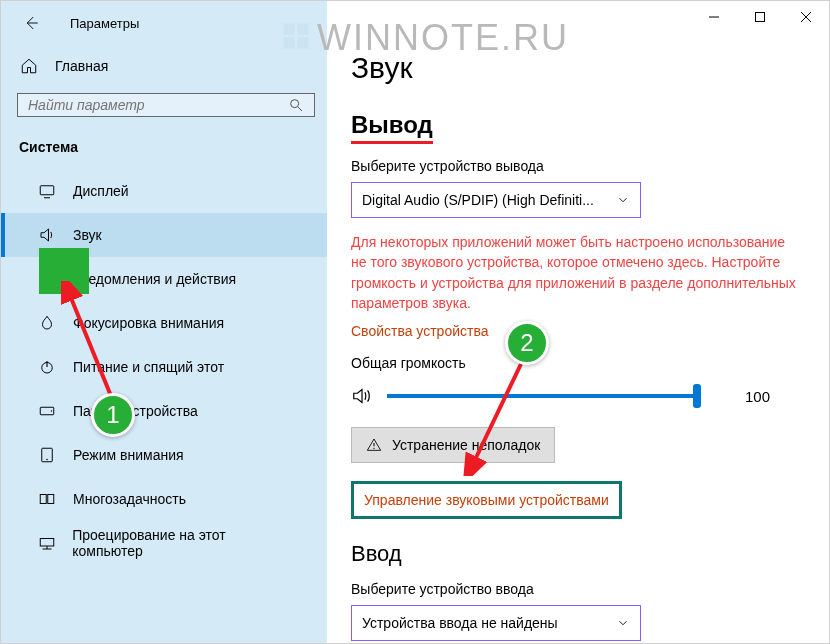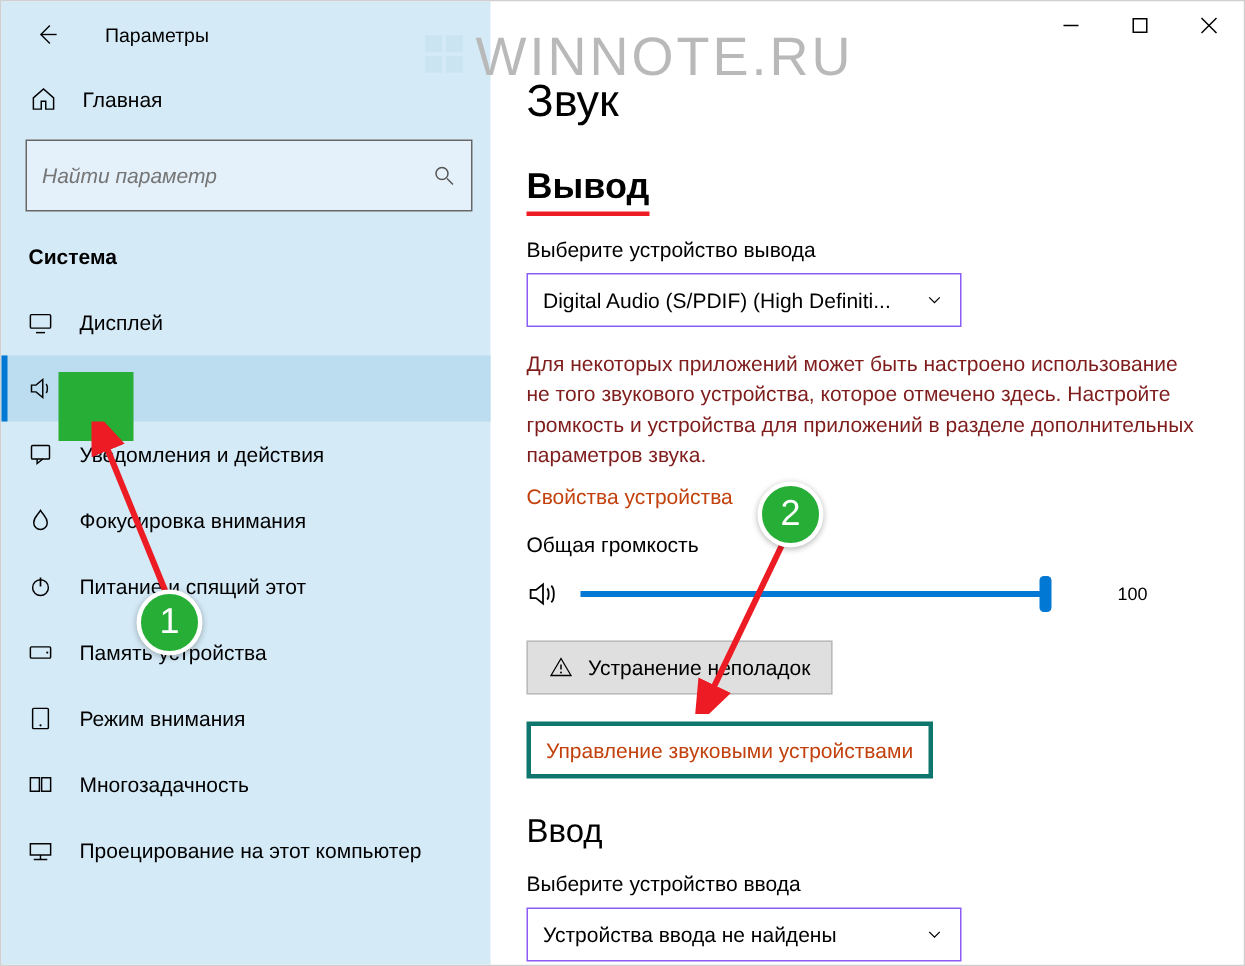--- a/index.html
+++ b/index.html
@@ -5,40 +5,40 @@
   * { box-sizing: border-box; margin: 0; padding: 0; }
   body { font-family: "Segoe UI", Tahoma, sans-serif; font-size: 14px; color: #000; background: #fff; width: 830px; height: 644px; overflow: hidden; position: relative; }
   .window { width: 830px; height: 644px; display: flex; border: 1px solid #d0d0d0; position: relative; }
   .sidebar { width: 326px; background: #d4eaf7; height: 100%; display: flex; flex-direction: column; position: relative; }
   .main { flex: 1; background: #fff; height: 100%; padding: 0 24px 0 24px; overflow: hidden; }
   .titlebar { display: flex; align-items: center; height: 44px; padding: 0 16px; }
   .back-btn { width: 28px; height: 28px; display: flex; align-items: center; justify-content: center; cursor: pointer; }
   .title { margin-left: 25px; font-size: 13px; }
   .home-row { display: flex; align-items: center; padding: 8px 18px; margin-top: 4px; cursor: pointer; }
   .home-row .icon { width: 20px; margin-right: 16px; display: flex; justify-content: center;}
-  .search-box { margin: 10px 12px 14px 16px; height: 48px; border: 1px solid #666; background: #e4f1fa; display: flex; align-items: center; padding: 0 10px; gap: 25px; }
+  .search-box { margin: 10px 12px 14px 16px; height: 24px; border: 1px solid #666; background: #e4f1fa; display: flex; align-items: center; padding: 0 10px; gap: 25px; }
   .search-box input { flex: 1; background: transparent; border: none; outline: none; font-size: 14px; color: #555; font-style: italic; }
   .section-title { padding: 8px 18px 8px 18px; font-weight: 600; font-size: 14px; }
   .nav { margin-top: 6px; }
-  .nav-item { display: flex; align-items: center; height: 44px; padding: 0 16px; cursor: pointer; position: relative; }
+  .nav-item { display: flex; align-items: center; height: 44px; padding: 0 36px; cursor: pointer; position: relative; }
   .nav-item .icon { width: 20px; margin-right: 16px; display: flex; justify-content: center; color: #222; }
   .nav-item.active { background: #bcdcef; }
   .nav-item.active::before { content: ""; position: absolute; left: 0; top: 0; bottom: 0; width: 4px; background: #0078d4; }
   .main h1 { font-weight: 300; font-size: 30px; margin-top: 50px; margin-bottom: 20px; }
   .section-h2 { font-weight: 700; font-size: 24px; margin-top: 6px; margin-bottom: 14px; display: inline-block; }
   .underline-red { border-bottom: 3px solid #ed1c24; padding-bottom: 2px; }
   .label { font-size: 14px; margin-bottom: 8px; }
   .select-box { width: 290px; height: 36px; border: 1px solid #8b5cf6; display: flex; align-items: center; padding: 0 10px; justify-content: space-between; cursor: pointer; margin-bottom: 14px; }
-  .desc { font-size: 14px; color: #7f1d1d; line-height: 1.45; margin-bottom: 10px; max-width: 450px; }
+  .desc { font-size: 14px; color: #ef4444; line-height: 1.45; margin-bottom: 10px; max-width: 450px; }
   .link { color: #c2410c; cursor: pointer; font-size: 14px; }
   .volrow { display: flex; align-items: center; margin: 14px 0 20px 0; }
   .volrow .vicon { width: 26px; margin-right: 10px; }
   .slider { position: relative; width: 310px; height: 4px; background: #0078d4; }
   .slider::after { content: ""; position: absolute; right: -4px; top: -10px; width: 8px; height: 24px; background: #0078d4; border-radius: 3px; }
-  .volval { margin-left: 48px; font-size: 12px; }
+  .volval { margin-left: 48px; font-size: 15px; }
   .trouble-btn { display: inline-flex; align-items: center; height: 36px; padding: 0 14px; background: #dfdfdf; border: 1px solid #bbb; cursor: pointer; margin-bottom: 18px; }
   .trouble-btn .ticon { margin-right: 10px; }
   .redbox { border: 3px solid #0f766e; display: inline-block; padding: 8px 10px; }
   .input-h2 { font-weight: 400; font-size: 22px; margin-top: 22px; margin-bottom: 14px; }
   
   .winctrls { position: absolute; top: 0; right: 0; display: flex; }
   .winbtn { width: 46px; height: 32px; display: flex; align-items: center; justify-content: center; cursor: pointer; color: #333; }
   
   .watermark { position: absolute; top: 16px; left: 280px; font-size: 36px; font-weight: 300; letter-spacing: 2px; color: #b9b9b9; font-family: Arial, sans-serif; pointer-events: none; }
   .watermark .logo { display: inline-block; width: 30px; height: 30px; vertical-align: middle; margin-right: 6px; opacity: .35; position: relative; top: -4px;}

